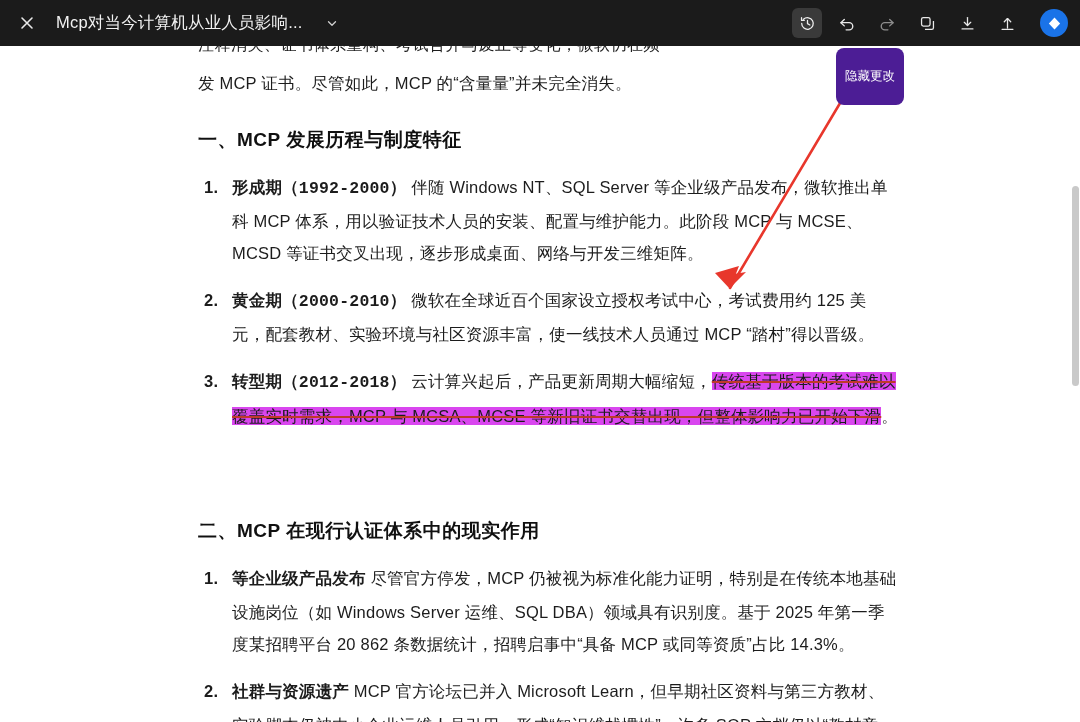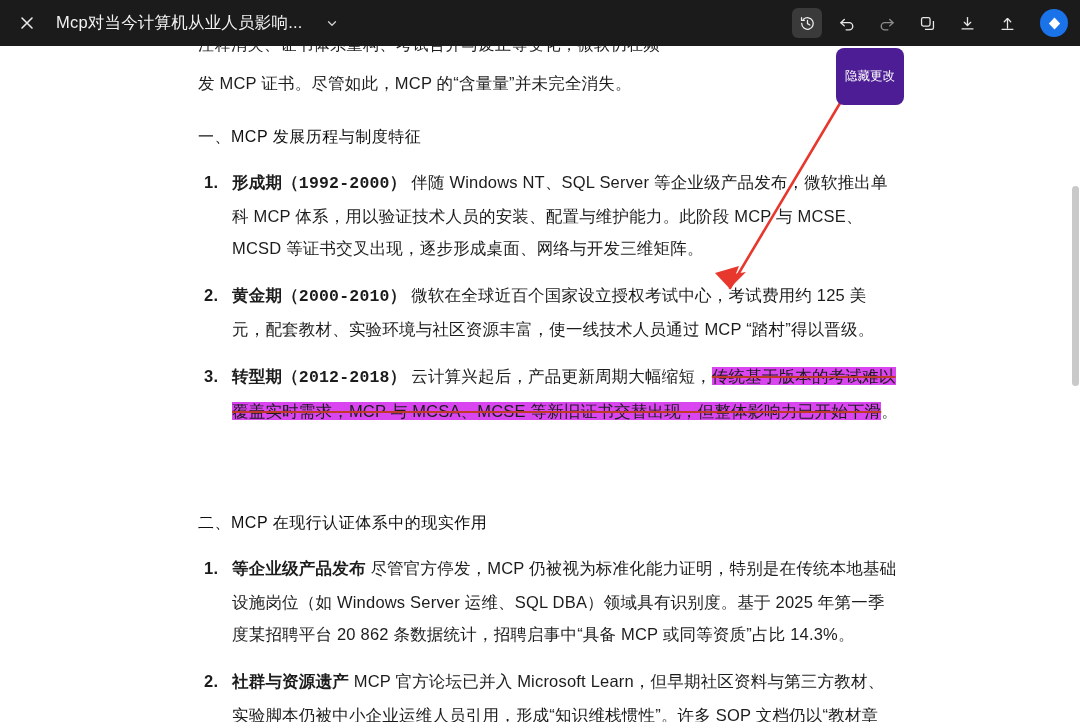--- a/index.html
+++ b/index.html
@@ -117,22 +117,22 @@
   }
   p.body {
     margin: 0 0 26px 0;
     font-size: 16.5px;
     line-height: 1.85;
     color: #1c1c1c;
     letter-spacing: .2px;
   }
   h2.heading {
     margin: 28px 0 18px 0;
-    font-size: 16px;
-    font-weight: normal;
+    font-size: 19px;
+    font-weight: bold;
     color: #101010;
     letter-spacing: .5px;
   }
   h2.heading.gap-lg { margin-top: 86px; }
 
   ol.list {
     margin: 0;
     padding-left: 0;
     list-style: none;
     counter-reset: li;

